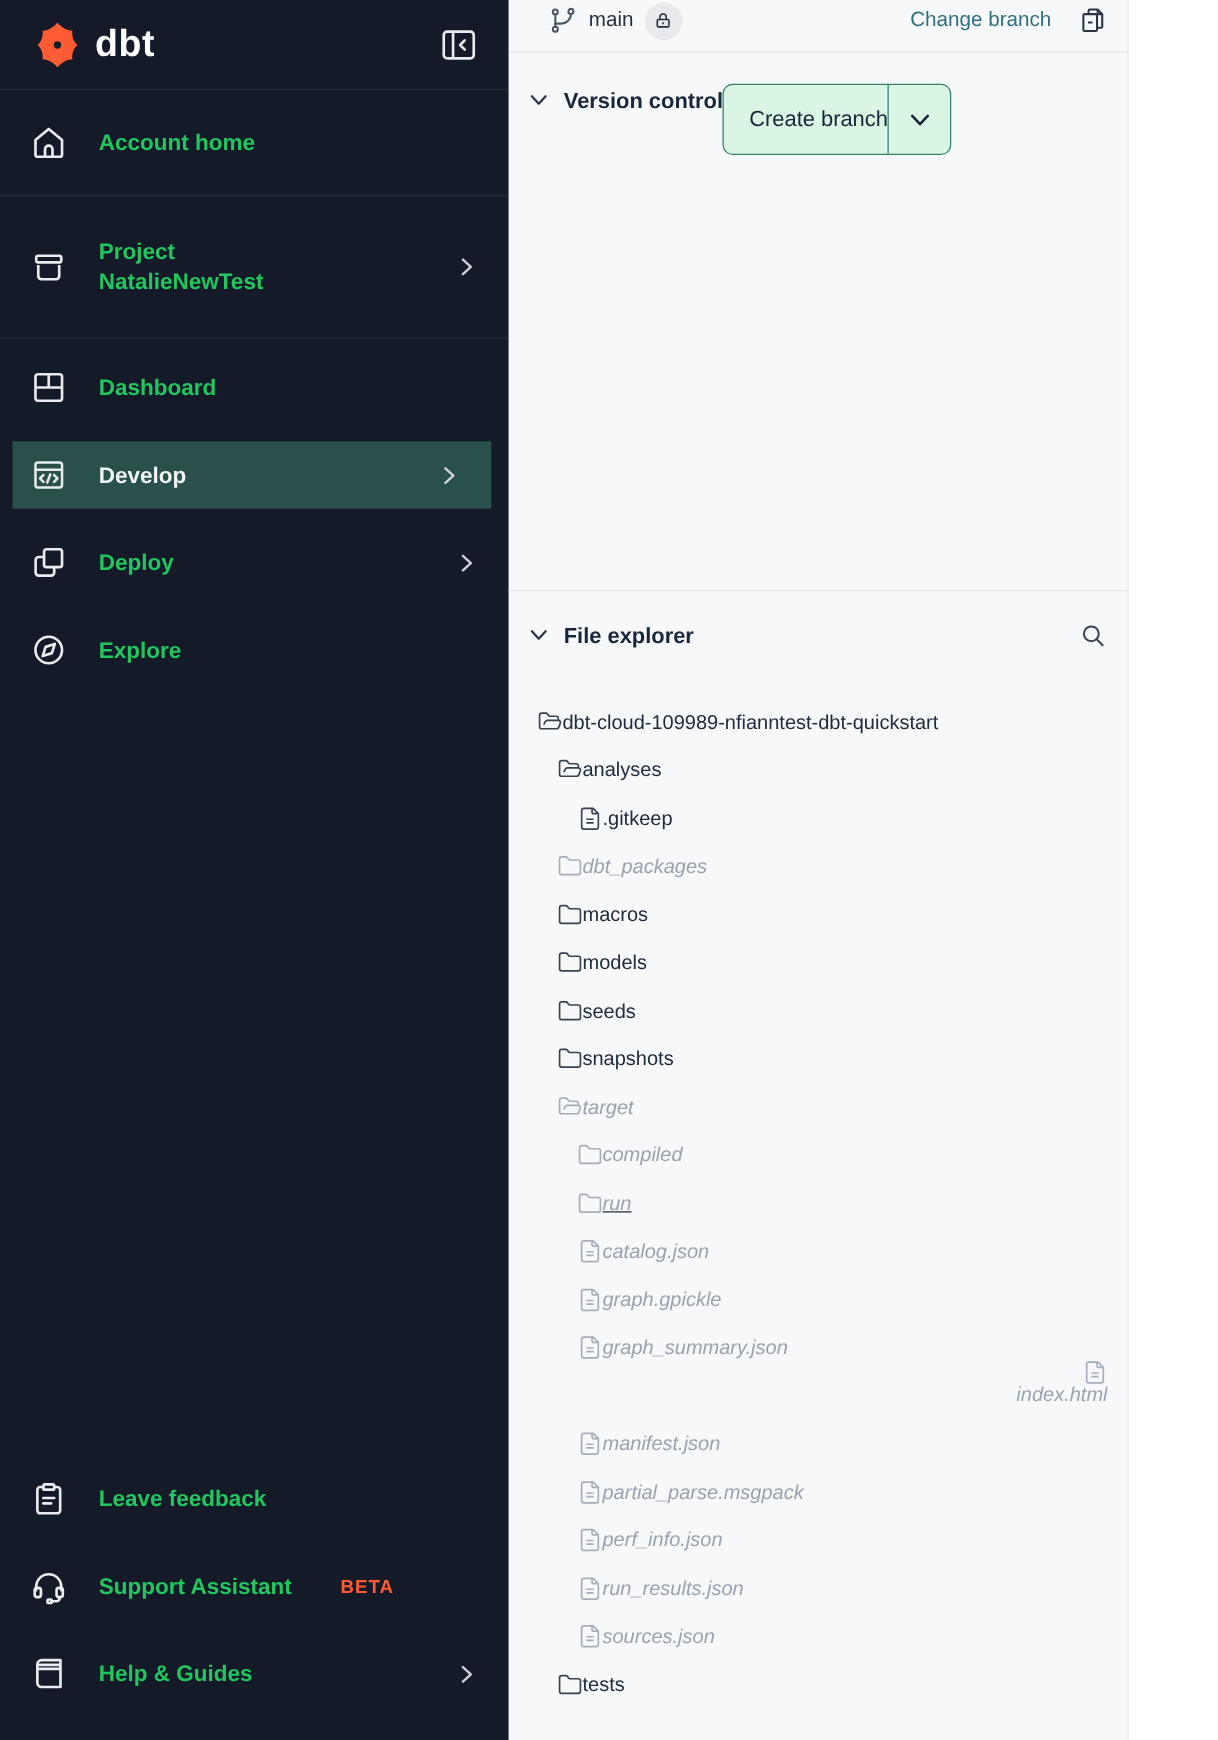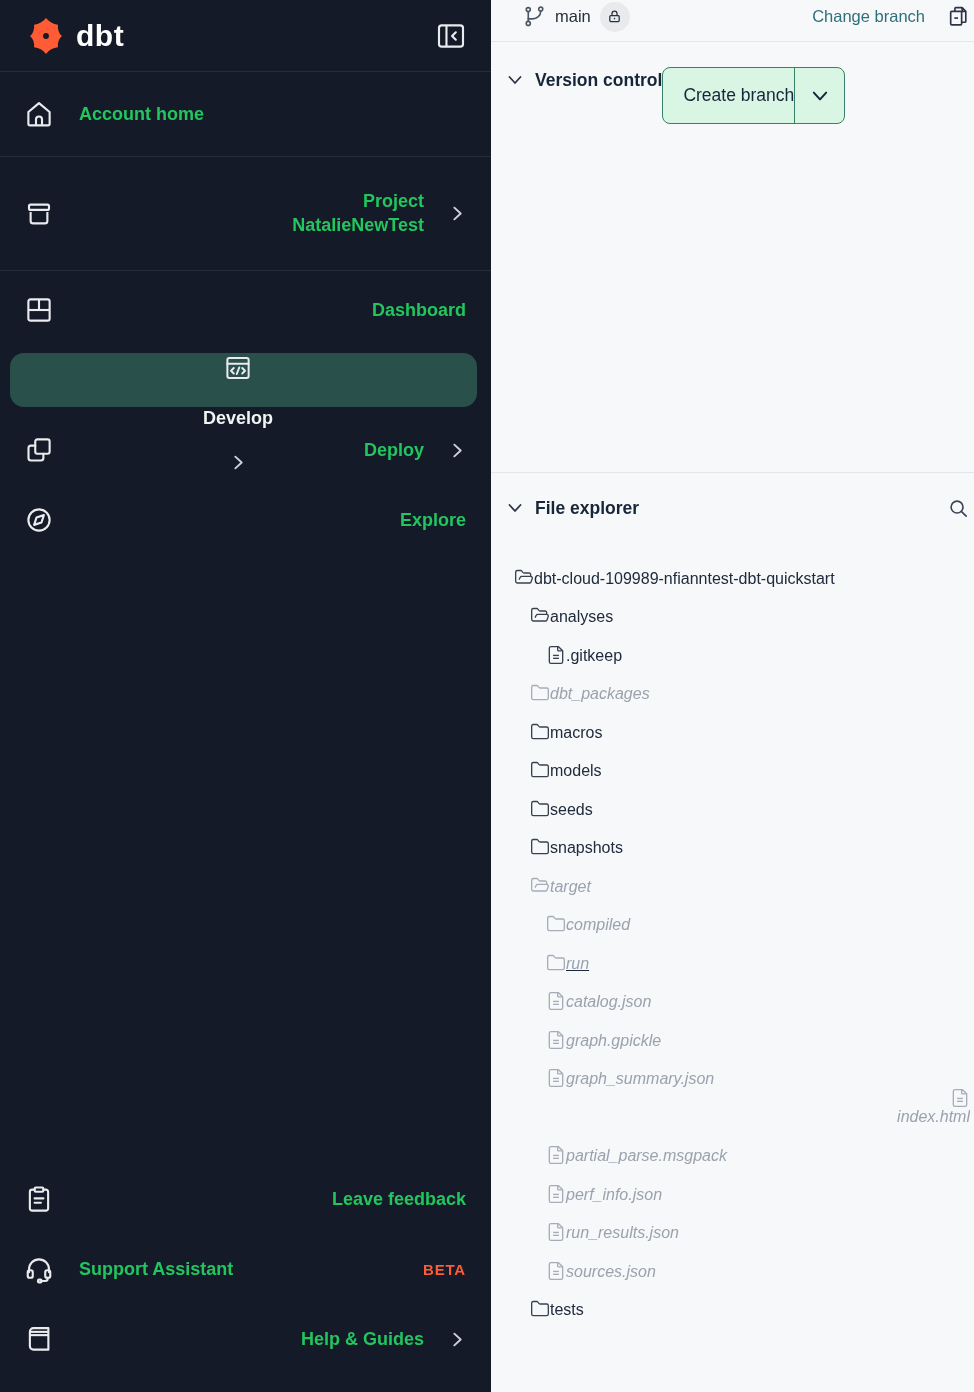--- a/index.html
+++ b/index.html
@@ -6,24 +6,24 @@
   html,body { width:974px; height:1392px; overflow:hidden; }
   body {
     font-family:"Liberation Sans","DejaVu Sans",sans-serif;
     display:flex;
     background:#fff;
   }
   svg { display:block; }
 
   
   .sidebar {
-    width:491px; flex:none;
+    width:407px; flex:none;
     background:var(--sidebar-bg,#141a27);
     color:#e9ebee;
-    display:flex; flex-direction:column;text-align:right;
+    display:flex; flex-direction:column;
   }
   .logo-row {
     height:72px; flex:none;
     display:flex; align-items:center;
     padding:0 24px;
     border-bottom:1px solid #262c3a;
   }
   .logo { display:flex; align-items:center; gap:8px; }
   .logo-text { font-size:30px; font-weight:700; color:#fff; letter-spacing:0.5px; }
   .collapse-btn { margin-left:auto; color:#e9ebee; cursor:pointer; }
@@ -35,24 +35,23 @@
     cursor:pointer;
   }
   .side-row .grow { flex:1; }
   .row-account { height:85px; border-bottom:1px solid #262c3a; }
   .row-project { height:114px; border-bottom:1px solid #262c3a; }
   .side-label { font-size:18px; font-weight:700; color:#22c55e; }
   .project-lines { display:flex; flex-direction:column; gap:3px; }
   .nav-group { padding-top:4px; }
   .nav-row { height:70px; }
   .nav-pill {
-    height:54px; margin:0 14px 0 10px; border-radius:14px;
+    height:54px; margin:0 14px 0 10px; border-radius:0;
     background:var(--active-nav-bg,#2a504c);
     padding:0 25px 0 14px;
-    flex-direction:column;
   }
   .nav-pill .side-label { color:#eef5f2; }
   .chev-right { color:#cdd2da; flex:none; }
   .side-icon { flex:none; color:#e9ebee; }
   .spacer { flex:1; }
   .footer-group { padding-bottom:18px; }
   .beta-badge {
     color:var(--accent-orange,#ff5c35);
     font-size:15px; font-weight:700; letter-spacing:0.8px;
     margin-left:14px;
@@ -502,20 +501,31 @@
         </div>
         <div class="tree-row muted" style="padding-left: 39px;">
           <span class="tree-icon">
             <svg width="20" height="20" viewBox="0 0 24 24" fill="none" stroke="currentColor" stroke-width="1.6" stroke-linejoin="round">
               <path d="M15 2H6a2 2 0 0 0-2 2v16a2 2 0 0 0 2 2h12a2 2 0 0 0 2-2V7Z"></path>
               <path d="M14 2v4a1 1 0 0 0 1 1h4"></path>
               <line x1="8.5" y1="12.5" x2="15.5" y2="12.5"></line>
               <line x1="8.5" y1="16" x2="15.5" y2="16"></line>
             </svg>
           </span>
+          <span class="tree-label">manifest.json</span>
+        </div>
+        <div class="tree-row muted" style="padding-left: 39px;">
+          <span class="tree-icon">
+            <svg width="20" height="20" viewBox="0 0 24 24" fill="none" stroke="currentColor" stroke-width="1.6" stroke-linejoin="round">
+              <path d="M15 2H6a2 2 0 0 0-2 2v16a2 2 0 0 0 2 2h12a2 2 0 0 0 2-2V7Z"></path>
+              <path d="M14 2v4a1 1 0 0 0 1 1h4"></path>
+              <line x1="8.5" y1="12.5" x2="15.5" y2="12.5"></line>
+              <line x1="8.5" y1="16" x2="15.5" y2="16"></line>
+            </svg>
+          </span>
           <span class="tree-label">partial_parse.msgpack</span>
         </div>
         <div class="tree-row muted" style="padding-left: 39px;">
           <span class="tree-icon">
             <svg width="20" height="20" viewBox="0 0 24 24" fill="none" stroke="currentColor" stroke-width="1.6" stroke-linejoin="round">
               <path d="M15 2H6a2 2 0 0 0-2 2v16a2 2 0 0 0 2 2h12a2 2 0 0 0 2-2V7Z"></path>
               <path d="M14 2v4a1 1 0 0 0 1 1h4"></path>
               <line x1="8.5" y1="12.5" x2="15.5" y2="12.5"></line>
               <line x1="8.5" y1="16" x2="15.5" y2="16"></line>
             </svg>

